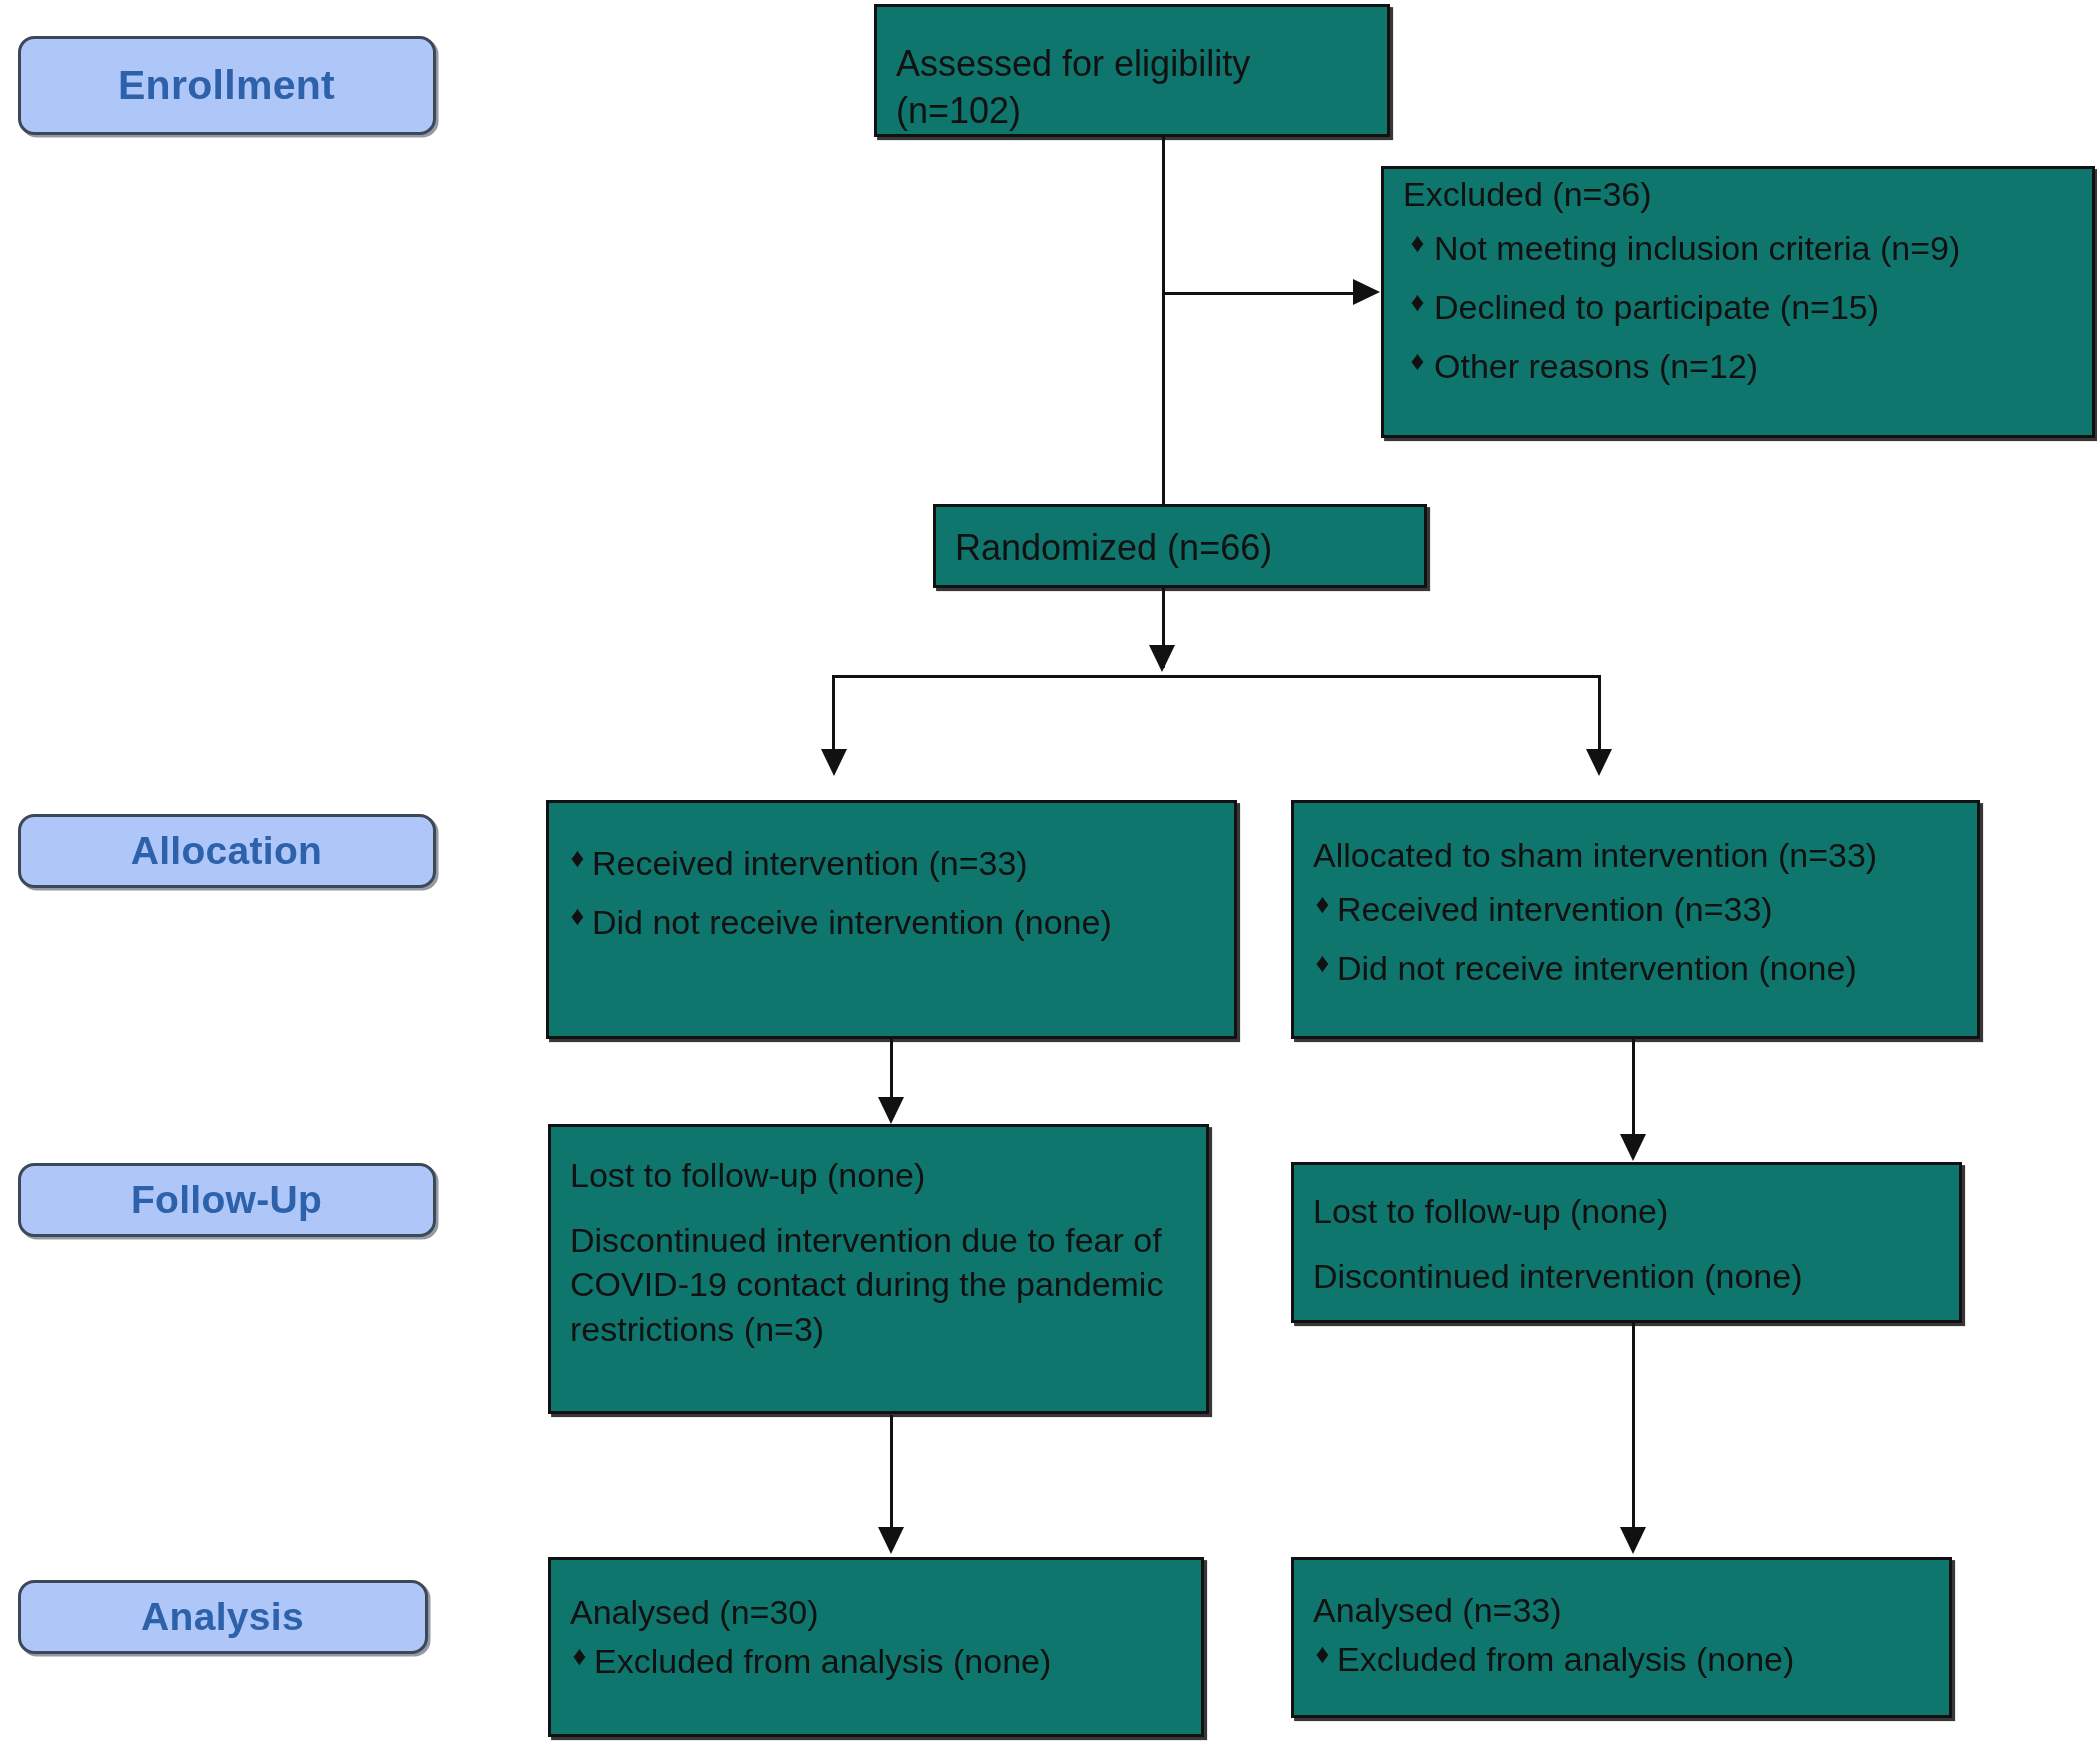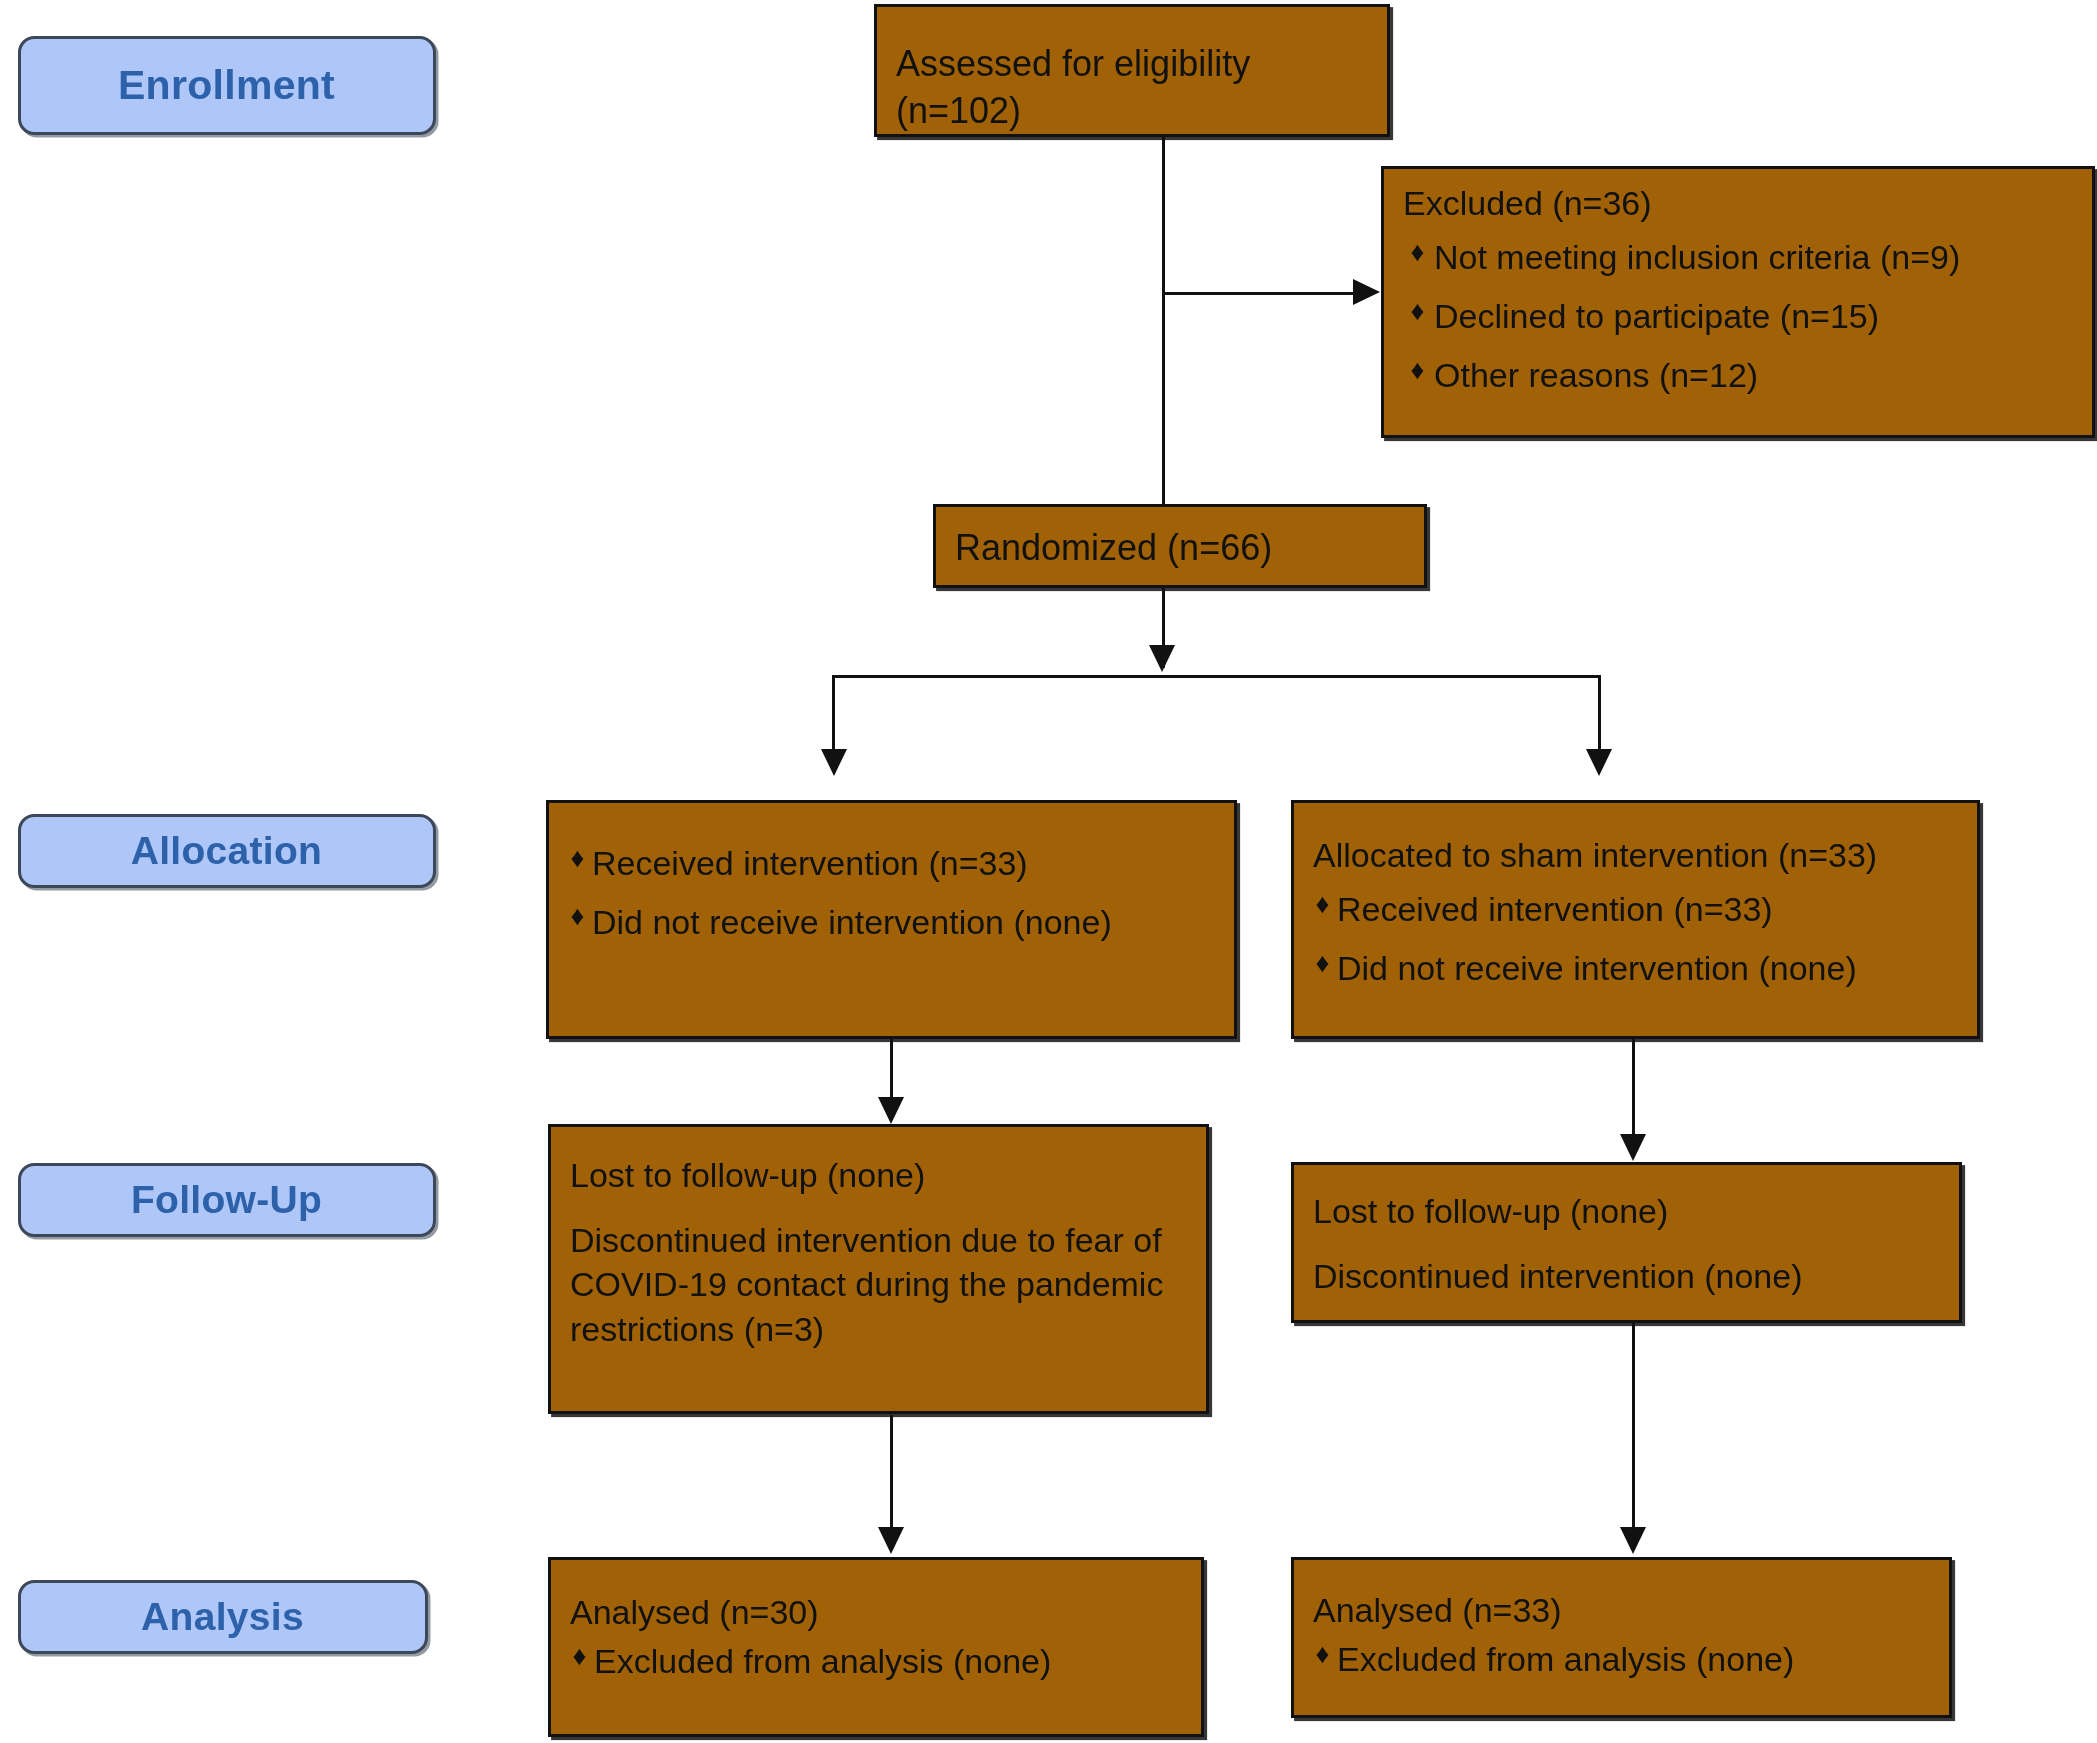--- a/index.html
+++ b/index.html
@@ -30,21 +30,21 @@
     justify-content: center;
     color: #2d62ab;
     font-weight: bold;
     letter-spacing: 0.3px;
     box-shadow: 2.5px 2.5px 0 rgba(60,71,88,0.55);
   }
 
   
   .flow-box {
     position: absolute;
-    background: #a16207;
+    background: #0f766e;
     border: 3.1px solid #111111;
     box-sizing: border-box;
     color: #111111;
     box-shadow: 3.1px 3.1px 0 rgba(20,20,20,0.85);
   }
   .box-inner {
     padding: 16.3px 19px 12.5px 19px;
   }
   .box-line {
     display: block;
@@ -129,21 +129,21 @@
       <span class="box-line">Assessed for eligibility (n=102)</span>
     </div>
   </div>
 
   <div class="vline" style="left:1162px; top:136px; height:432px;"></div>
 
   <div class="hline" style="left:1162px; top:292px; width:194px;"></div>
   <div class="arrow-right" style="left:1353px; top:279px;"></div>
 
   <div class="flow-box" style="left:1381px; top:166px; width:714px; height:272px;">
-    <div class="box-inner" style="padding-top:12px; font-size:34px;">
+    <div class="box-inner" style="padding-top:3px; font-size:34px;">
       <span class="box-line">Excluded (n=36)</span>
       <ul class="bullets">
         <li>
           <span class="dia">♦</span>
           <span>Not meeting inclusion criteria (n=9)</span>
         </li>
         <li>
           <span class="dia">♦</span>
           <span>Declined to participate (n=15)</span>
         </li>

